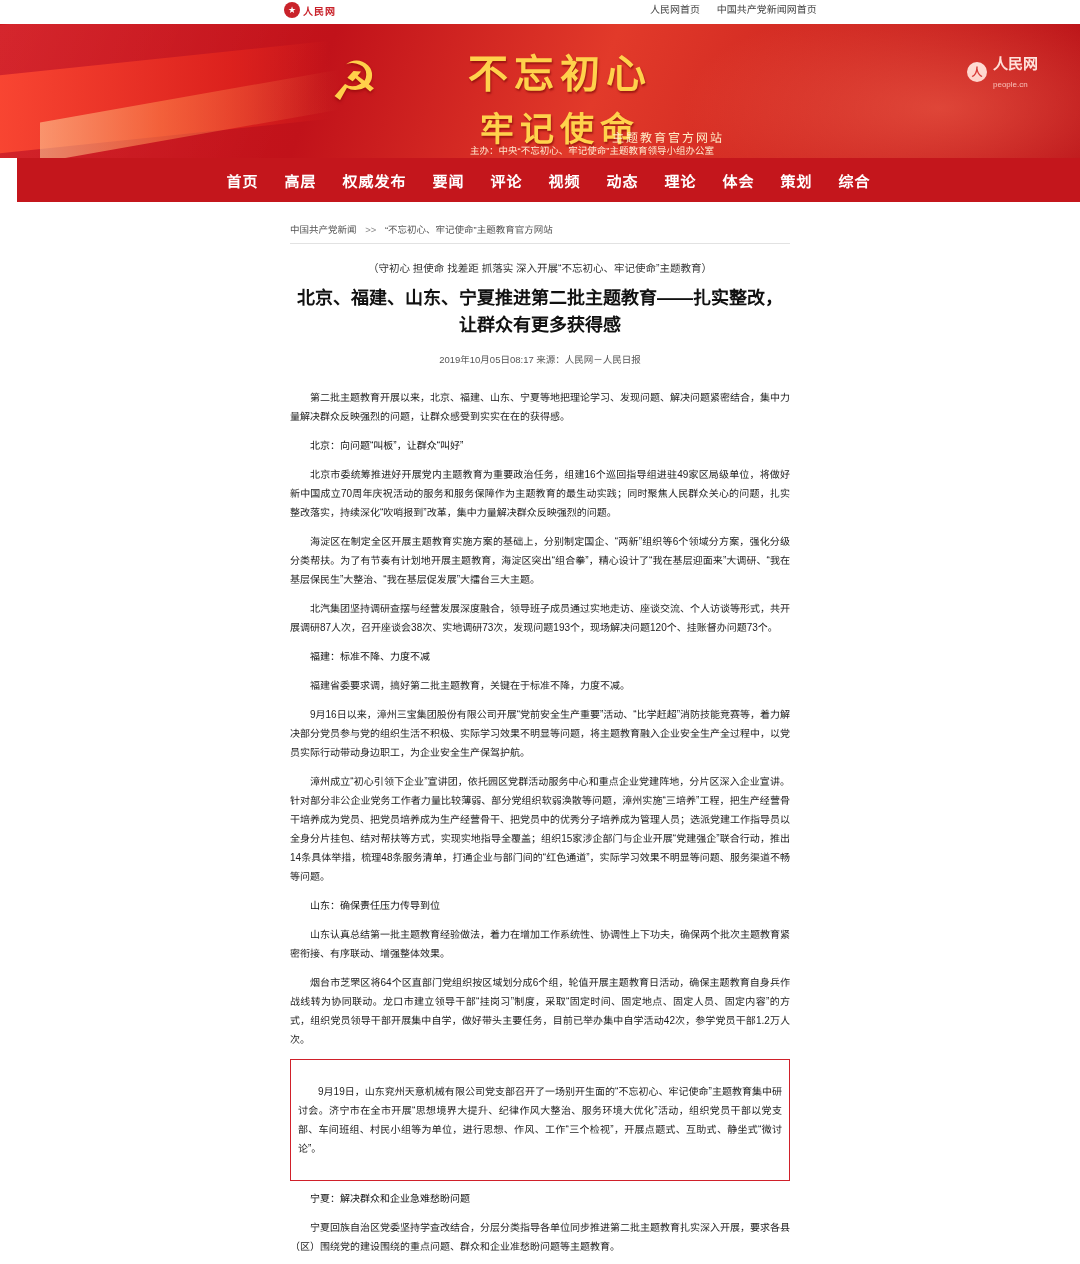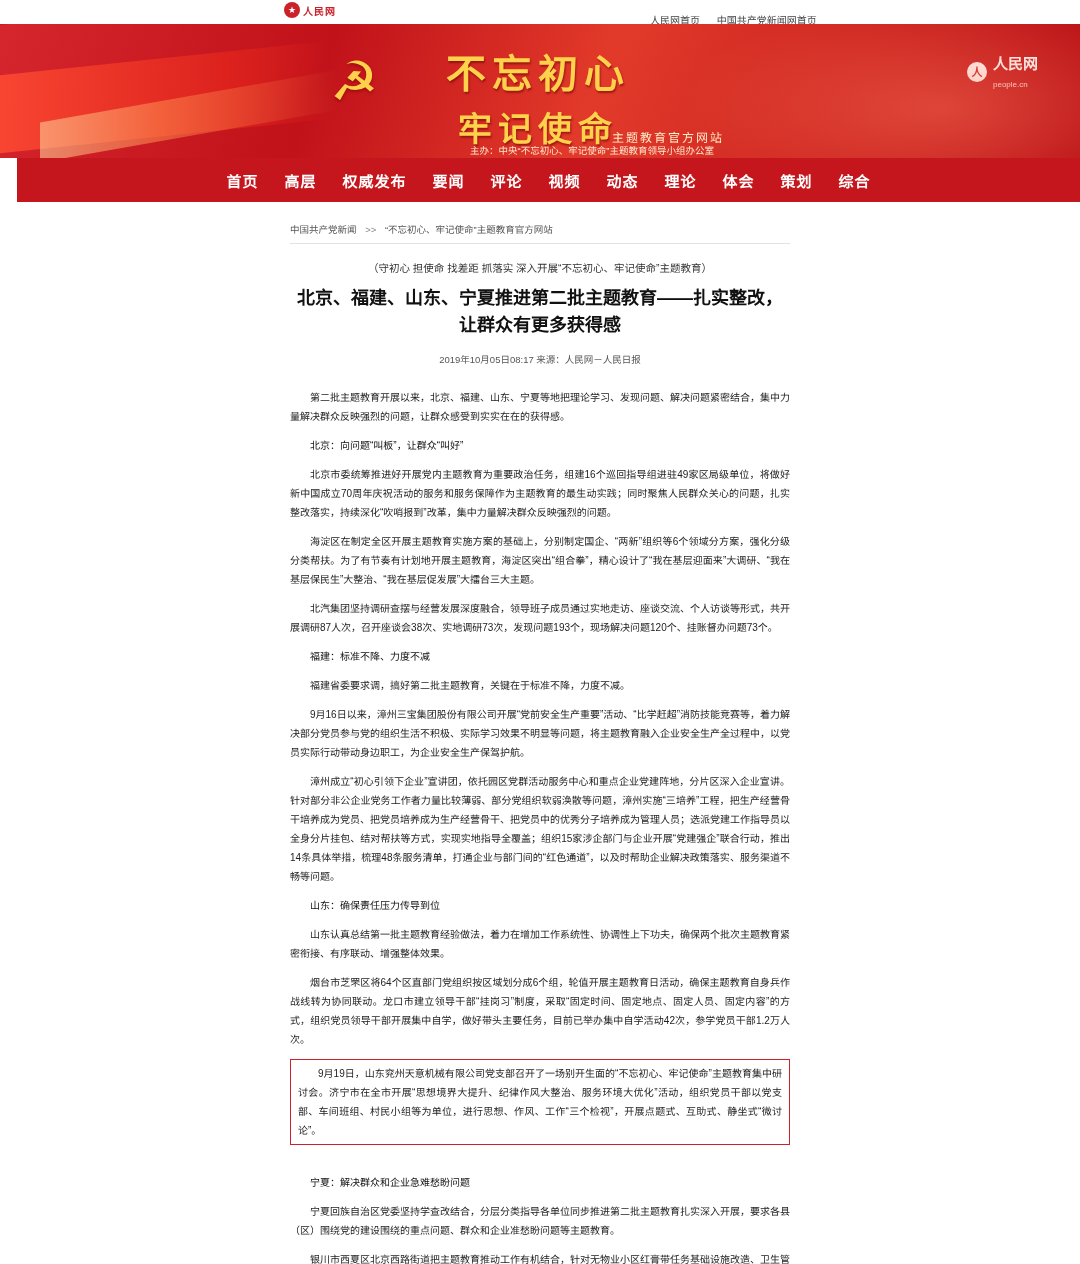--- a/index.html
+++ b/index.html
@@ -10,40 +10,40 @@
   }
   .page{width:1080px;position:relative;overflow:hidden;}
 
   
   .topbar{height:24px;background:#fff;display:flex;align-items:center;
           justify-content:center;position:relative;}
   .topbar .logo{position:absolute;left:284px;top:2px;display:flex;align-items:center;gap:3px;}
   .topbar .logo .mark{width:16px;height:16px;border-radius:50%;background:#c9222a;
         color:#fff;font-size:9px;line-height:16px;text-align:center;}
   .topbar .logo .txt{font-size:10px;color:#c9222a;font-weight:bold;letter-spacing:1px;}
-  .topbar .navlinks{position:absolute;left:650px;top:12px;font-size:10px;color:#444;}
+  .topbar .navlinks{position:absolute;left:650px;top:1px;font-size:10px;color:#444;}
   .topbar .navlinks a{color:#444;text-decoration:none;margin-right:14px;}
 
   
   .banner{height:134px;background:linear-gradient(110deg,#d2181f 0%,#c1121a 30%,#e23a2a 55%,#b70f16 100%);
           position:relative;overflow:hidden;}
   .banner:before{content:"";position:absolute;left:-80px;top:-30px;width:620px;height:200px;
           background:linear-gradient(120deg,rgba(255,255,255,0.08),rgba(255,255,255,0) 60%);
           transform:rotate(-8deg);}
   .banner:after{content:"";position:absolute;right:-120px;bottom:-60px;width:520px;height:220px;
           background:radial-gradient(ellipse at center,rgba(255,120,90,.45),rgba(255,120,90,0) 70%);}
   .ribbon{position:absolute;left:0;top:34px;width:330px;height:78px;
           background:linear-gradient(90deg,#ff4b33,#e0231d 70%,rgba(224,35,29,0));
           transform:skewY(-6deg);opacity:.85;}
   .ribbon2{position:absolute;left:40px;top:72px;width:300px;height:40px;
           background:linear-gradient(90deg,#ffd9a0,#ff8b4d 40%,rgba(255,139,77,0));
           transform:skewY(-10deg);opacity:.55;}
   .emblem{position:absolute;left:330px;top:30px;font-size:54px;color:#ffd04a;
           text-shadow:0 2px 3px rgba(120,0,0,.5);line-height:1;}
-  .bn-title{position:absolute;left:373px;top:18px;width:330px;text-align:center;}
+  .bn-title{position:absolute;left:395px;top:18px;width:330px;text-align:center;}
   .bn-title .l1{font-size:40px;font-weight:bold;color:#ffd24c;letter-spacing:6px;
           font-family:"DejaVu Serif","Liberation Serif",serif;
           text-shadow:1px 2px 2px rgba(110,0,0,.55);}
   .bn-title .l2{font-size:34px;font-weight:bold;color:#ffd24c;letter-spacing:6px;margin-top:2px;
           font-family:"DejaVu Serif","Liberation Serif",serif;
           text-shadow:1px 2px 2px rgba(110,0,0,.55);}
   .bn-sub{position:absolute;left:612px;top:104px;font-size:12px;color:#ffeec8;letter-spacing:2px;}
   .bn-right{position:absolute;right:42px;top:28px;display:flex;align-items:center;gap:6px;color:#fff;}
   .bn-right .mark{width:20px;height:20px;border-radius:50%;background:#fff;color:#c9222a;
         font-size:11px;line-height:20px;text-align:center;font-weight:bold;}
@@ -64,21 +64,21 @@
   .crumb .sep{margin:0 6px;color:#888;}
 
   .kicker{text-align:center;font-size:10.5px;color:#333;margin-top:16px;}
   h1.headline{text-align:center;font-size:18px;line-height:27px;margin:10px 0 0 0;
       font-family:Liberation Sans, sans-serif;color:#111;font-weight:bold;}
   .meta{text-align:center;font-size:9.5px;color:#555;margin-top:13px;}
 
   .article{margin-top:22px;font-size:10px;line-height:19px;color:#222;text-align:justify;}
   .article p{margin:0 0 10px 0;text-indent:2em;}
   .article p.sub{font-weight:normal;color:#111;}
-  .article .box{border:1.5px solid #d0202a;padding:4px 7px;margin:0 0 28px 0;}
+  .article .box{border:1.5px solid #d0202a;padding:22px 7px;margin:0 0 8px 0;}
   .article .box p{margin:0;}
 </style>
 </head>
 <body>
 
 <div class="page">
 
   <div class="topbar">
     <div class="logo">
       <span class="mark">★</span>
@@ -141,21 +141,21 @@
 
       <div class="article">
         <p>第二批主题教育开展以来，北京、福建、山东、宁夏等地把理论学习、发现问题、解决问题紧密结合，集中力量解决群众反映强烈的问题，让群众感受到实实在在的获得感。</p>
         <p class="sub">北京：向问题“叫板”，让群众“叫好”</p>
         <p>北京市委统筹推进好开展党内主题教育为重要政治任务，组建16个巡回指导组进驻49家区局级单位，将做好新中国成立70周年庆祝活动的服务和服务保障作为主题教育的最生动实践；同时聚焦人民群众关心的问题，扎实整改落实，持续深化“吹哨报到”改革，集中力量解决群众反映强烈的问题。</p>
         <p>海淀区在制定全区开展主题教育实施方案的基础上，分别制定国企、“两新”组织等6个领域分方案，强化分级分类帮扶。为了有节奏有计划地开展主题教育，海淀区突出“组合拳”，精心设计了“我在基层迎面来”大调研、“我在基层保民生”大整治、“我在基层促发展”大擂台三大主题。</p>
         <p>北汽集团坚持调研查摆与经营发展深度融合，领导班子成员通过实地走访、座谈交流、个人访谈等形式，共开展调研87人次，召开座谈会38次、实地调研73次，发现问题193个，现场解决问题120个、挂账督办问题73个。</p>
         <p class="sub">福建：标准不降、力度不减</p>
         <p>福建省委要求调，搞好第二批主题教育，关键在于标准不降，力度不减。</p>
         <p>9月16日以来，漳州三宝集团股份有限公司开展“党前安全生产重要”活动、“比学赶超”消防技能竞赛等，着力解决部分党员参与党的组织生活不积极、实际学习效果不明显等问题，将主题教育融入企业安全生产全过程中，以党员实际行动带动身边职工，为企业安全生产保驾护航。</p>
-        <p>漳州成立“初心引领下企业”宣讲团，依托园区党群活动服务中心和重点企业党建阵地，分片区深入企业宣讲。针对部分非公企业党务工作者力量比较薄弱、部分党组织软弱涣散等问题，漳州实施“三培养”工程，把生产经营骨干培养成为党员、把党员培养成为生产经营骨干、把党员中的优秀分子培养成为管理人员；选派党建工作指导员以全身分片挂包、结对帮扶等方式，实现实地指导全覆盖；组织15家涉企部门与企业开展“党建强企”联合行动，推出14条具体举措，梳理48条服务清单，打通企业与部门间的“红色通道”，以及时帮助企业解决政策落实、服务渠道不畅等问题。</p>
+        <p>漳州成立“初心引领下企业”宣讲团，依托园区党群活动服务中心和重点企业党建阵地，分片区深入企业宣讲。针对部分非公企业党务工作者力量比较薄弱、部分党组织软弱涣散等问题，漳州实施“三培养”工程，把生产经营骨干培养成为党员、把党员培养成为生产经营骨干、把党员中的优秀分子培养成为管理人员；选派党建工作指导员以全身分片挂包、结对帮扶等方式，实现实地指导全覆盖；组织15家涉企部门与企业开展“党建强企”联合行动，推出14条具体举措，梳理48条服务清单，打通企业与部门间的“红色通道”，实际学习效果不明显等问题、服务渠道不畅等问题。</p>
         <p class="sub">山东：确保责任压力传导到位</p>
         <p>山东认真总结第一批主题教育经验做法，着力在增加工作系统性、协调性上下功夫，确保两个批次主题教育紧密衔接、有序联动、增强整体效果。</p>
         <p>烟台市芝罘区将64个区直部门党组织按区域划分成6个组，轮值开展主题教育日活动，确保主题教育自身兵作战线转为协同联动。龙口市建立领导干部“挂岗习”制度，采取“固定时间、固定地点、固定人员、固定内容”的方式，组织党员领导干部开展集中自学，做好带头主要任务，目前已举办集中自学活动42次，参学党员干部1.2万人次。</p>
         <div class="box">
           <p>9月19日，山东兖州天意机械有限公司党支部召开了一场别开生面的“不忘初心、牢记使命”主题教育集中研讨会。济宁市在全市开展“思想境界大提升、纪律作风大整治、服务环境大优化”活动，组织党员干部以党支部、车间班组、村民小组等为单位，进行思想、作风、工作“三个检视”，开展点题式、互助式、静坐式“微讨论”。</p>
         </div>
         <p class="sub">宁夏：解决群众和企业急难愁盼问题</p>
         <p>宁夏回族自治区党委坚持学查改结合，分层分类指导各单位同步推进第二批主题教育扎实深入开展，要求各县（区）围绕党的建设围绕的重点问题、群众和企业准愁盼问题等主题教育。</p>
         <p>银川市西夏区北京西路街道把主题教育推动工作有机结合，针对无物业小区红膏带任务基础设施改造、卫生管理难等问题，社区党组织都要帮助解决问题机制，组织党员代表和居民代表开展“我的小区该如何治理”为主题的民主协商议事会议，通过民主自治管理的方式逐步解决。</p>
 

